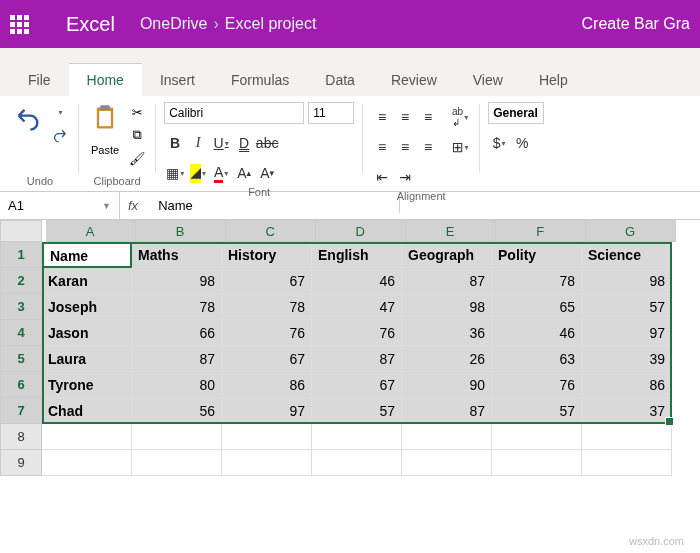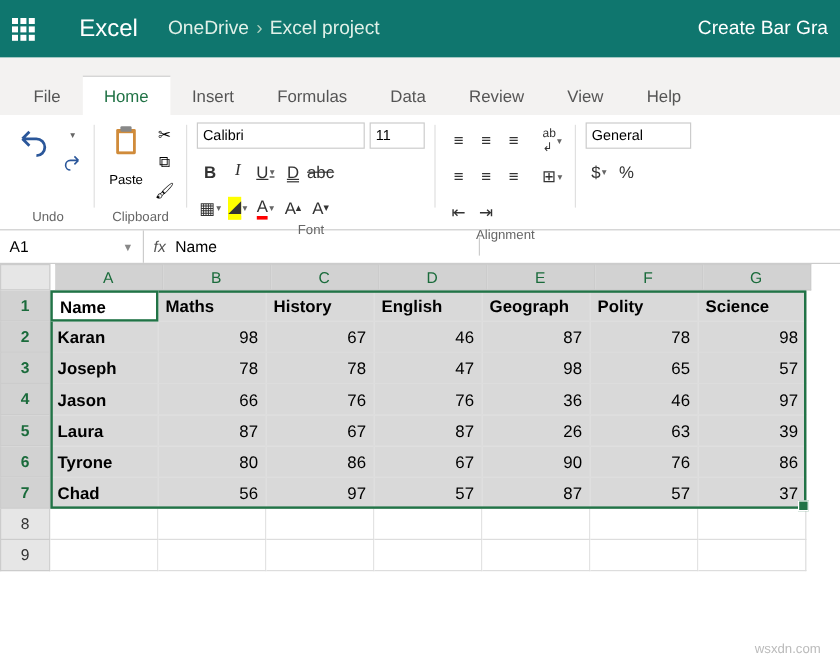--- a/index.html
+++ b/index.html
@@ -1,19 +1,19 @@
 <!DOCTYPE html>
 <html><head>
   <meta charset="utf-8">
   <style>
     * { margin: 0; padding: 0; box-sizing: border-box; }
     body { font-family: 'Segoe UI', Arial, sans-serif; font-size: 13px; background: #fff; width: 700px; height: 553px; overflow: hidden; }
     
     
-    .titlebar { background: #0f766e; height: 48px; display: flex; align-items: center; color: white; padding: 0 10px; }
+    .titlebar { background: #a21caf; height: 48px; display: flex; align-items: center; color: white; padding: 0 10px; }
     .waffle { width: 36px; display: grid; grid-template-columns: repeat(3, 5px); grid-gap: 2px; margin-right: 20px; }
     .waffle span { width: 5px; height: 5px; background: white; }
     .app-name { font-size: 20px; font-weight: 400; margin-right: 25px; }
     .breadcrumb { font-size: 16px; color: #e0f0e8; display: flex; align-items: center; gap: 6px; }
     .breadcrumb .sep { color: #b0d0c0; }
     .doc-title { margin-left: auto; font-size: 16px; color: #fff; font-weight: 400; }
     
     
     .tabs { background: #f3f2f1; height: 48px; display: flex; align-items: flex-end; padding-left: 10px; }
     .tab { padding: 8px 18px; font-size: 14px; color: #555; cursor: pointer; }
@@ -40,21 +40,21 @@
     .rb.italic { font-style: italic; font-family: serif; }
     .rb.underline { text-decoration: underline; }
     .rb.dunder { text-decoration: underline double; }
     .rb.strike { text-decoration: line-through; }
     .dd::after { content: '▾'; font-size: 8px; margin-left: 1px; color: #666; }
     
     
     .formula-row { height: 28px; display: flex; align-items: center; border-bottom: 1px solid #ccc; }
     .name-box { width: 120px; border-right: 1px solid #ccc; padding: 0 8px; font-size: 13px; display: flex; align-items: center; justify-content: space-between; height: 100%; }
     .name-box .car { font-size: 9px; color: #888; }
-    .fx-area { display: flex; align-items: center; padding: 0 8px; gap: 8px; flex: 1; border-right: 1px solid #ccc; margin-right: 300px;}
+    .fx-area { display: flex; align-items: center; padding: 0 8px; gap: 20px; flex: 1; border-right: 1px solid #ccc; margin-right: 300px;}
     .fx-label { font-style: italic; color: #555; font-size: 13px; }
     .fx-val { font-size: 13px; }
     
     
     .grid-area { position: relative; background: #fff; }
     .corner { width: 42px; height: 22px; background: #e6e6e6; border: 1px solid #ccc; display: inline-block; vertical-align: top; }
     .col-headers { display: inline-flex; vertical-align: top; }
     .ch { width: 90px; height: 22px; background: #e6e6e6; border: 1px solid #ccc; border-left: none; text-align: center; font-size: 13px; line-height: 22px; color: #333; }
     .ch.sel { background: #d2d2d2; color:#1a6b3b; }
     
@@ -201,21 +201,21 @@
         <div class="rb">⇤</div>
         <div class="rb">⇥</div>
       </div>
     </div>
     <div class="group-label">Alignment</div>
   </div>
   <div class="group-sep"></div>
 
   <div class="group">
     <div class="group-content" style="flex-direction:column;align-items:flex-start;">
-      <input class="font-select" style="width: 88px;" value="General">
+      <input class="font-select" style="width: 56px; font-weight: bold;" value="General">
       <div class="btn-row">
         <div class="rb dd">$</div>
         <div class="rb">%</div>
       </div>
     </div>
   </div>
 </div>
 
 <div class="formula-row">
   <div class="name-box">

